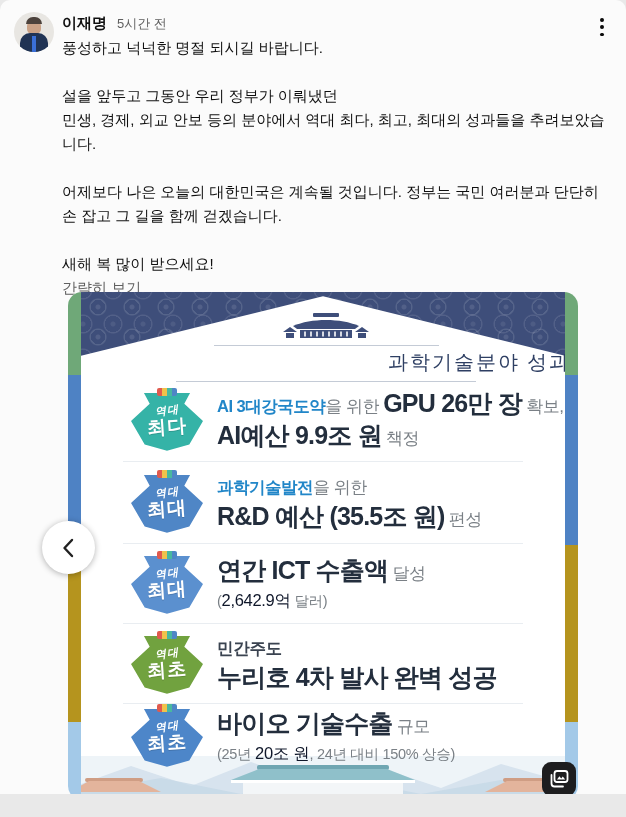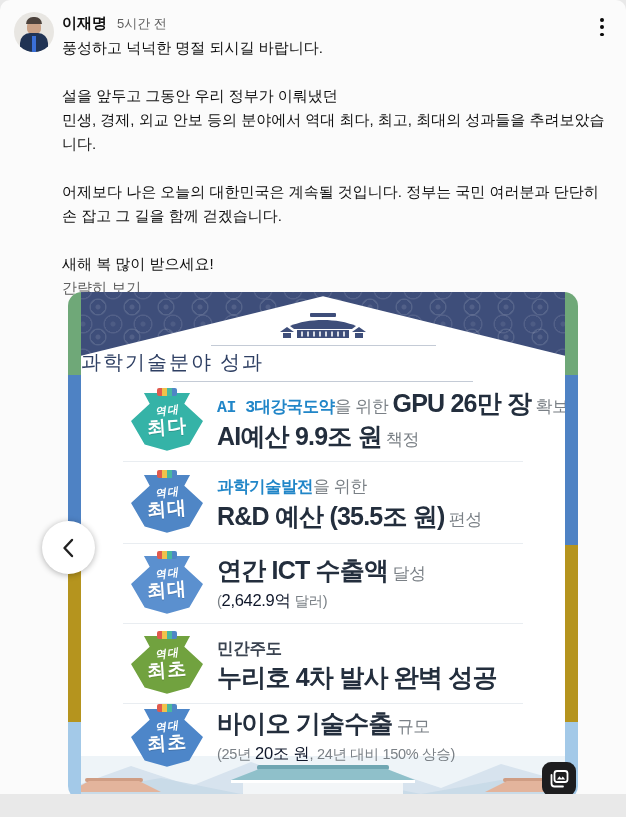--- a/index.html
+++ b/index.html
@@ -33,21 +33,21 @@
     background:linear-gradient(to bottom, #6fa878 0 83px, #4e82c4 83px 253px, #b5941e 253px 430px, #a3c9e8 430px 100%); }
   .stripe.left { left:0; } .stripe.right { right:0; }
 
   .ig-header { position:absolute; left:13px; right:13px; top:0; height:86px; background-color:#3e4e7a;
     background-image:radial-gradient(circle, rgba(255,255,255,0.10) 0 2px, transparent 3px 7px, rgba(255,255,255,0.12) 7px 8px, transparent 9px),
                      radial-gradient(circle, rgba(255,255,255,0.08) 0 2px, transparent 3px 8px, rgba(255,255,255,0.10) 8px 9px, transparent 10px);
     background-size:34px 30px, 30px 34px; background-position:0 0, 17px 15px; }
   .ig-header::after { content:""; position:absolute; inset:0; background:#ffffff;
     clip-path:polygon(50% 5%, 100% 74%, 100% 100%, 0 100%, 0 74%); }
 
-  .ig-titleblock { position:absolute; left:13px; right:13px; top:20px; z-index:3; text-align:left; }
+  .ig-titleblock { position:absolute; left:13px; right:7px; top:20px; z-index:3; text-align:right; }
   .ig-titleblock svg { display:block; margin:0 auto 3px; }
   .rule { height:1px; background:#c4cbd6; margin:0 auto; }
   .rule.r1 { width:225px; }
   .rule.r2 { width:300px; margin-top:4px; }
   .ig-title { font-family:"Liberation Serif","DejaVu Serif",serif; font-size:20px; letter-spacing:2px; color:#2e3f63; padding:3px 0 1px; }
 
   
   .rows { position:absolute; top:88px; left:13px; right:13px; z-index:2; }
   .ach-row { position:relative; display:flex; align-items:center; padding-left:50px; height:82px; }
   .ach-row.r3, .ach-row.r4 { height:80px; }
@@ -57,21 +57,21 @@
   .badge { position:relative; width:72px; height:62px; flex:0 0 72px; margin-right:14px; display:flex; flex-direction:column; align-items:center; justify-content:center; }
   .badge::before { content:""; position:absolute; inset:0; background:var(--bc,#4f86c6);
     clip-path:polygon(18% 5%, 82% 5%, 74% 22%, 100% 50%, 81% 88%, 50% 98%, 19% 88%, 0% 50%, 26% 22%); }
   .badge-tab { position:absolute; top:-2px; left:50%; transform:translateX(-50%); width:20px; height:8px; border-radius:2px;
     background:linear-gradient(to right, #e05a4e 0 25%, #f0c24b 25% 50%, #49b89f 50% 75%, #4f86c6 75% 100%); }
   .badge-top { position:relative; z-index:1; color:#ffffff; font-size:11px; font-style:italic; font-weight:700; transform:rotate(-7deg); letter-spacing:1px; line-height:11px; }
   .badge-main { position:relative; z-index:1; color:#ffffff; font-size:19px; font-weight:800; transform:rotate(-4deg); letter-spacing:1px; line-height:21px; text-shadow:0 1px 0 rgba(0,0,0,0.15); }
 
   .ach-text { display:flex; flex-direction:column; justify-content:center; }
   .l1, .l2 { line-height:29px; white-space:nowrap; }
-  .lead { color:#2186c8; font-size:16.5px; font-weight:800; letter-spacing:-0.5px;font-family:Liberation Mono, monospace; }
+  .lead { color:#2186c8; font-size:16.5px; font-weight:800; letter-spacing:-0.5px; }
   .g { color:#7a8086; font-size:17px; font-weight:400; letter-spacing:-0.5px; }
   .big { color:#232e3d; font-size:25px; font-weight:800; letter-spacing:-0.8px; }
   .pre { color:#3a4350; font-size:16.5px; font-weight:600; letter-spacing:-0.3px; }
   .subline { font-size:14.5px; color:#7a8086; line-height:24px; letter-spacing:-0.3px; }
   .subline .sb { color:#0f172a; font-weight:400; font-size:16.5px; }
 
   
   .scenery { position:absolute; left:13px; right:13px; bottom:0; height:44px; z-index:1; overflow:hidden; }
   .scenery svg { display:block; width:100%; height:100%; }
 

